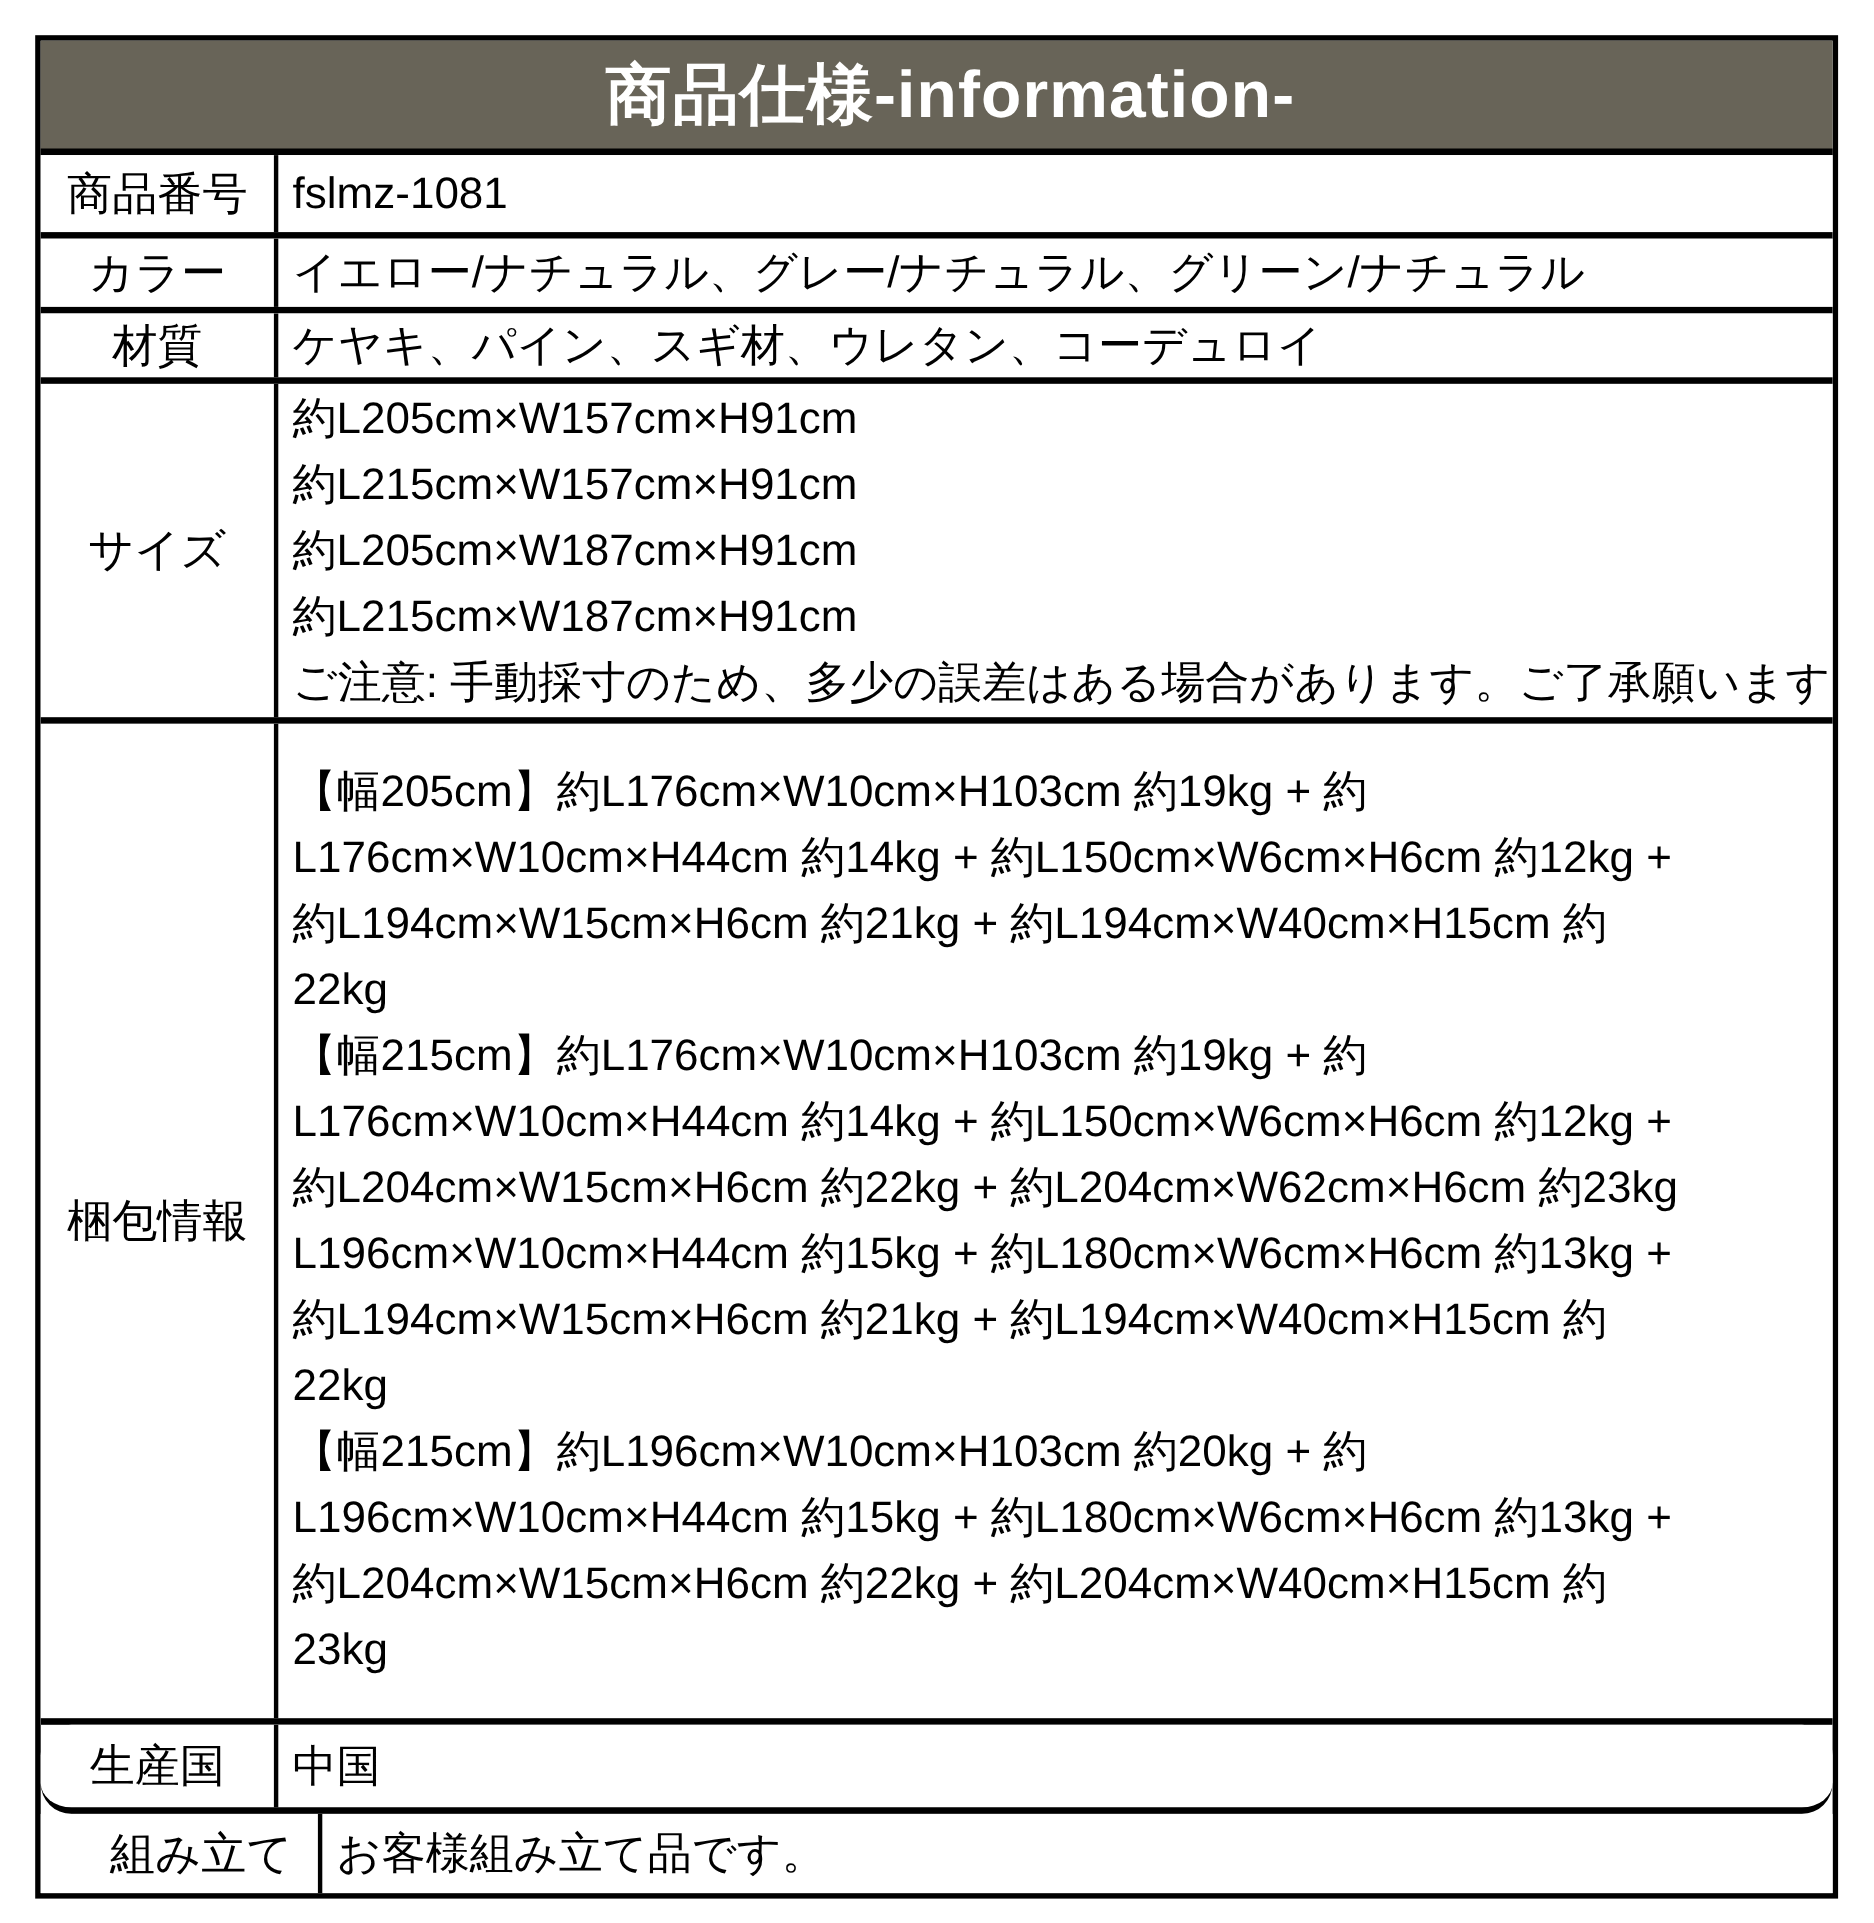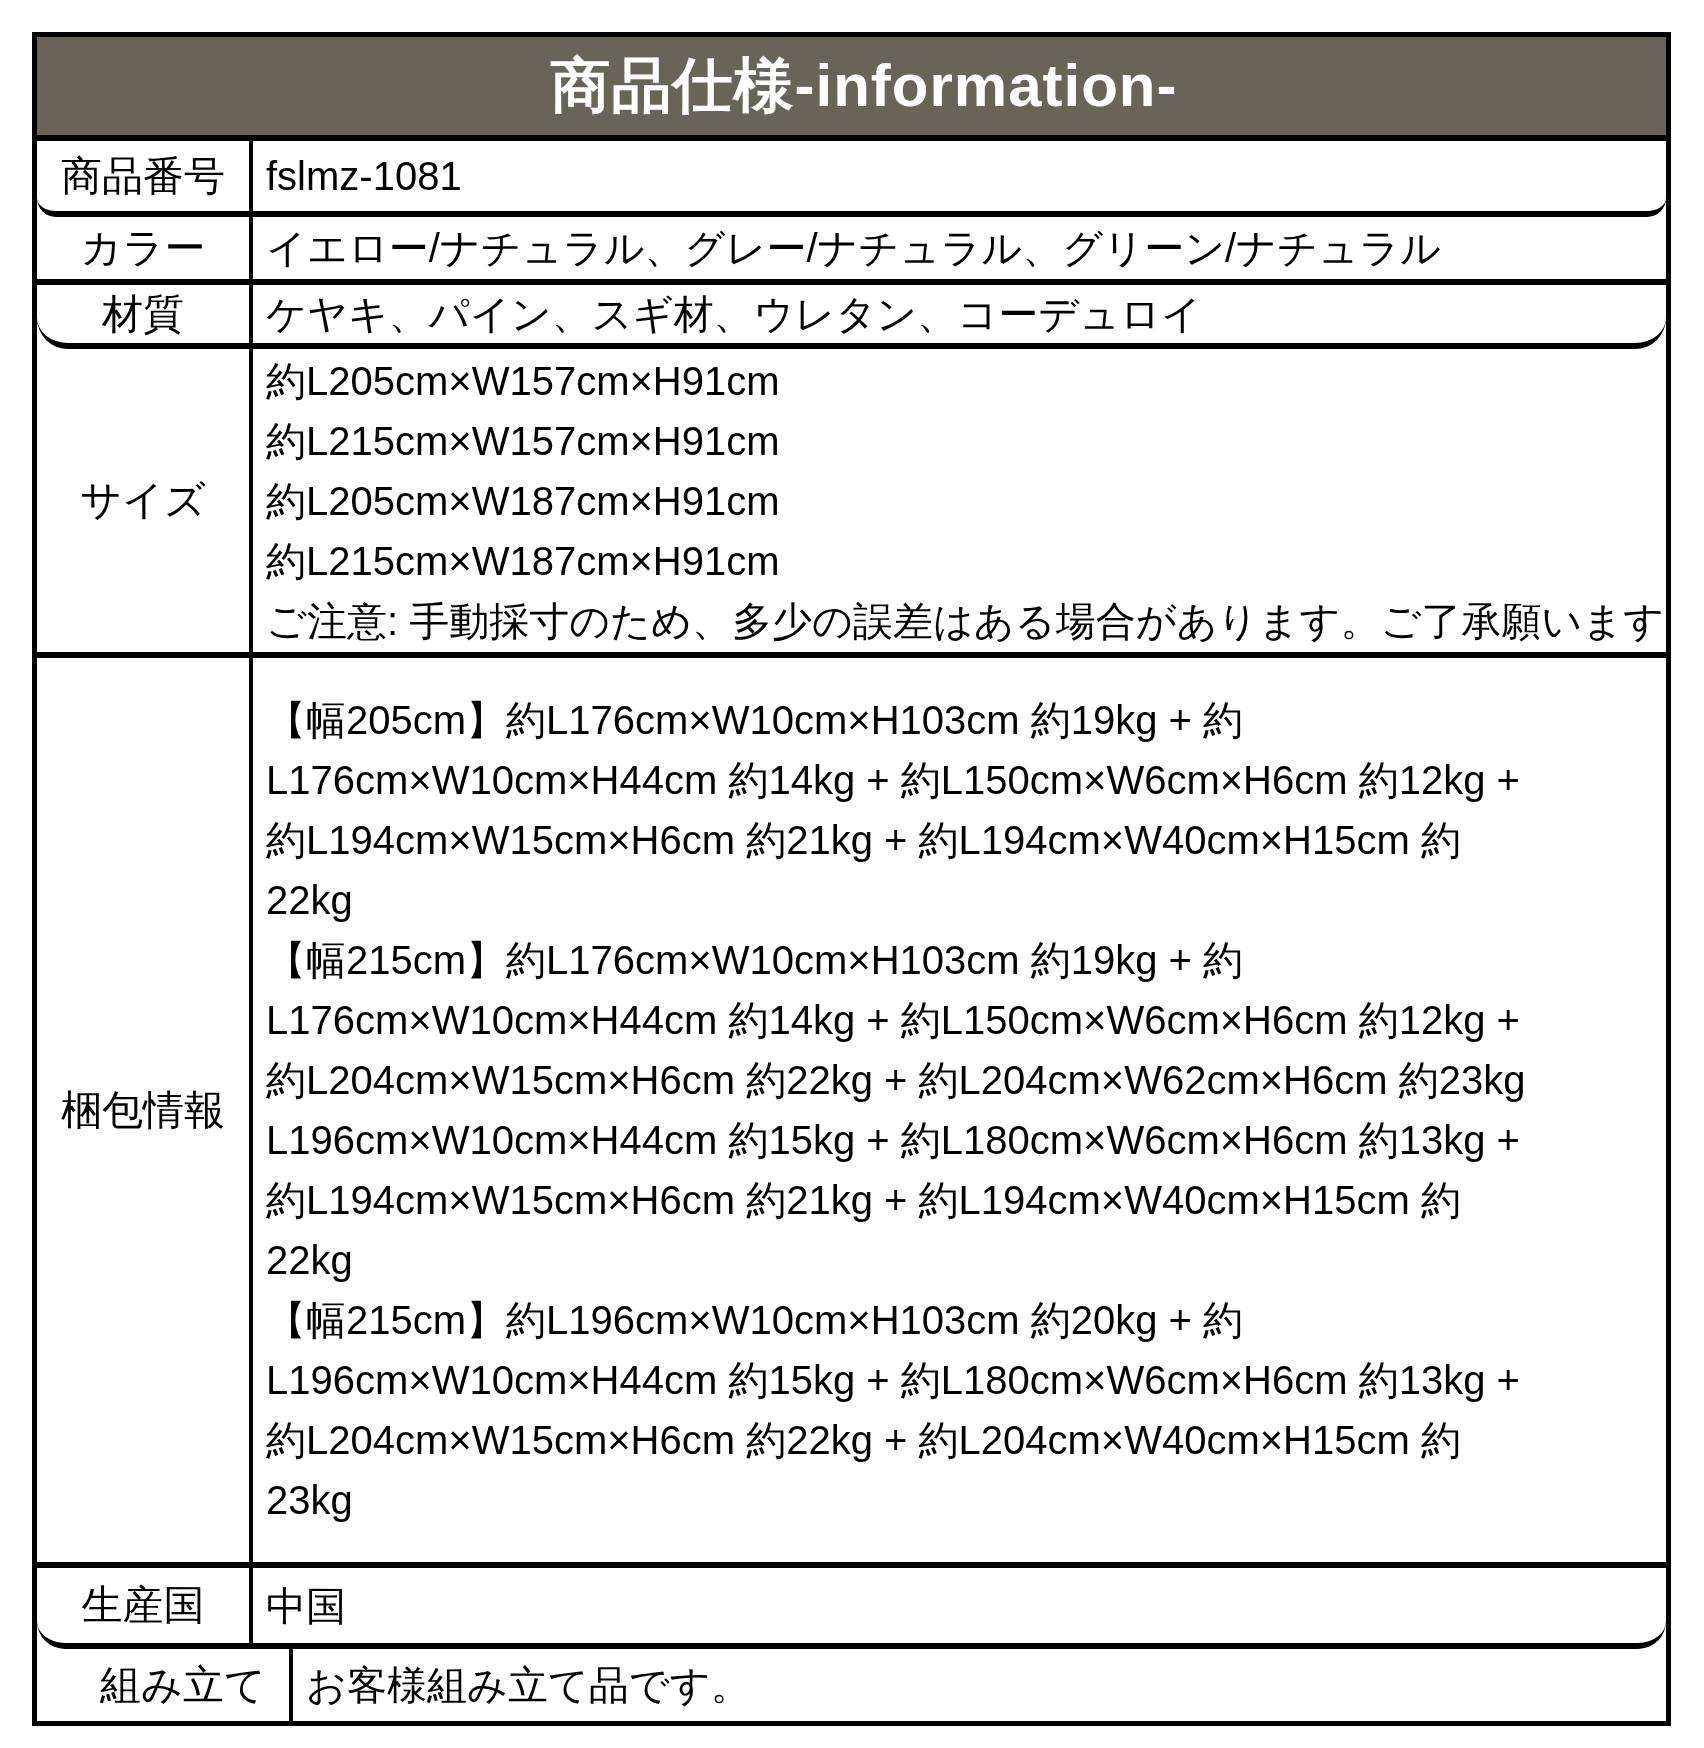--- a/index.html
+++ b/index.html
@@ -63,23 +63,23 @@
     flex-direction:column;
     justify-content:center;
     font-size:40px;
     overflow:hidden;
   }
   .value-line{
     white-space:nowrap;
     line-height:1.25;
   }
   
-  .row-0{min-height:70px;border-radius:19px;}
+  .row-0{min-height:70px;}
   .row-1{min-height:62px;}
-  .row-2{min-height:58px;border-radius:31px;}
+  .row-2{min-height:58px;}
   .row-3{min-height:303px;}
   .row-4{min-height:904px;}
   .row-5{min-height:75px;border-radius:28px;}
   .row-6{min-height:72px;padding-left:40px;}
   .row-3 .value-line,
   .row-4 .value-line{
     line-height:60px;
   }
 </style>
 </head>

